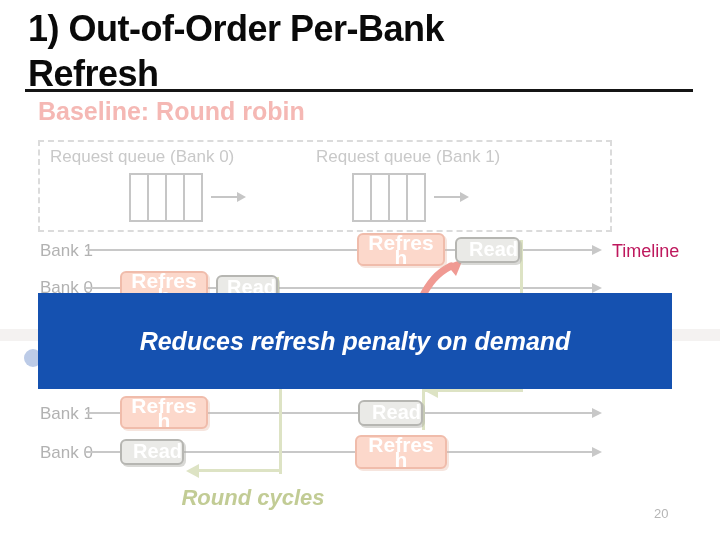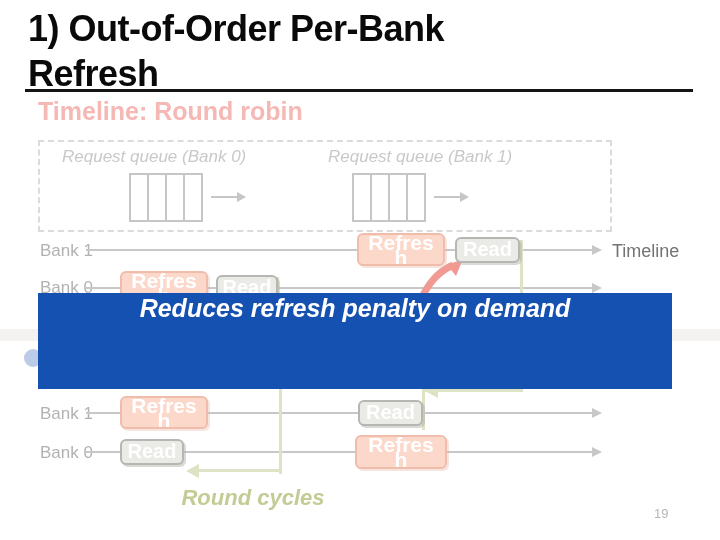--- a/index.html
+++ b/index.html
@@ -7,69 +7,69 @@
   body { font-family:"Liberation Sans", sans-serif; }
   .slide { position:relative; width:720px; height:540px; background:#fff; overflow:hidden; }
 
   
   .title-line { position:absolute; left:28px; color:#0a0a0a; font-size:36px; font-weight:bold; letter-spacing:-0.5px; white-space:nowrap; }
   .title-underline { position:absolute; left:25px; top:89px; width:668px; height:3px; background:#151515; }
   .subtitle { position:absolute; left:38px; top:97px; font-size:25px; font-weight:bold; color:var(--subtitle-color); white-space:nowrap; }
 
   
   .queue-panel { position:absolute; left:38px; top:140px; width:574px; height:92px; border:2px dashed #dbdbdb; background:transparent; }
-  .queue-label { position:absolute; top:5px; font-size:17px; font-style:italic; color:#c9c9c9; white-space:nowrap;margin-left:12px; }
+  .queue-label { position:absolute; top:5px; font-size:17px; color:#c9c9c9; white-space:nowrap; }
   .queue-cells { position:absolute; top:31px; display:flex; }
   .queue-cell { width:20px; height:49px; border:2px solid #c6c6c6; background:#fff; margin-left:-2px; }
   .queue-cell:first-child { margin-left:0; }
   .qarrow-line { position:absolute; top:54px; height:2px; width:26px; background:#c6c6c6; }
   .qarrow-head { position:absolute; top:50px; width:0; height:0; border-left:9px solid #c6c6c6; border-top:5px solid transparent; border-bottom:5px solid transparent; }
 
   
   .bank-label { position:absolute; font-size:17px; color:#b2b2b2; white-space:nowrap; }
   .tl-line { position:absolute; left:86px; width:506px; height:2px; background:#c8c8c8; }
   .tl-arrow { position:absolute; left:592px; width:0; height:0; border-left:10px solid #c8c8c8; border-top:5px solid transparent; border-bottom:5px solid transparent; }
-  .timeline-label { position:absolute; left:612px; font-size:18px; color:#737373; white-space:nowrap; }
+  .timeline-label { position:absolute; left:612px; font-size:18px; color:#be185d; white-space:nowrap; }
 
   
   .blk { position:absolute; border-radius:6px; color:#fff; font-weight:bold; text-align:center; overflow:hidden; z-index:2; }
   .blk-refresh { background:var(--refresh-fill); border:2px solid var(--refresh-border); font-size:21px; line-height:15px; word-break:break-all; padding:0 7px; box-shadow:2px 2px 0 rgba(230,180,160,0.35); }
-  .blk-read { background:var(--read-fill); border:2px solid var(--read-border); font-size:20px; line-height:21px; box-shadow:2px 2px 0 rgba(170,170,165,0.45); }
+  .blk-read { background:var(--read-fill); border:2px solid var(--read-border); font-size:20px; line-height:21px; box-shadow:2px 2px 0 rgba(170,170,165,0.45);text-align:right; }
 
   
   .gv { position:absolute; width:3px; background:var(--accent-green); z-index:1; }
   .gh { position:absolute; height:3px; background:var(--accent-green); z-index:1; }
   .garrow-left { position:absolute; width:0; height:0; border-right:13px solid var(--accent-green); border-top:7px solid transparent; border-bottom:7px solid transparent; z-index:1; }
   .saved-cycles { position:absolute; left:168px; top:485px; width:170px; text-align:center; font-size:22px; font-weight:bold; font-style:italic; color:var(--saved-color); white-space:nowrap; }
 
   
   .red-arrow { position:absolute; left:415px; top:257px; z-index:1; color:var(--accent-red); }
 
   
   .bg-stripe { position:absolute; left:0; top:329px; width:720px; height:12px; background:#f4f2f1; z-index:0; }
   .bg-dot { position:absolute; left:24px; top:349px; width:18px; height:18px; border-radius:50%; background:#bccbe7; z-index:0; }
 
   
-  .callout { position:absolute; left:38px; top:293px; width:634px; height:96px; background:var(--callout-bg); z-index:5; display:flex; flex-direction:column; }
+  .callout { position:absolute; left:38px; top:293px; width:634px; height:96px; background:var(--callout-bg); z-index:5; display:flex; flex-direction:column; justify-content:center; }
   .callout div { color:#ffffff; font-size:25px; font-weight:bold; font-style:italic; text-align:center; line-height:31px; white-space:nowrap; }
 
   .page-number { position:absolute; left:654px; top:506px; font-size:13px; color:#b5b5b5; }
 </style>
 </head>
 <body>
 
 <div class="slide">
 
   <div class="bg-stripe"></div>
   <div class="bg-dot"></div>
 
   <div class="title-line" style="top:8px;">1) Out-of-Order Per-Bank</div>
   <div class="title-line" style="top:53px;">Refresh</div>
   <div class="title-underline"></div>
-  <div class="subtitle">Timeline: Round robin</div>
+  <div class="subtitle">Baseline: Round robin</div>
 
   <div class="queue-panel">
     <div class="queue-label" style="left:10px;">Request queue (Bank 0)</div>
     <div class="queue-label" style="left:276px;">Request queue (Bank 1)</div>
     <div class="queue-cells" style="left:89px;">
       <div class="queue-cell"></div>
       <div class="queue-cell"></div>
       <div class="queue-cell"></div>
       <div class="queue-cell"></div>
     </div>
@@ -126,15 +126,15 @@
   <div class="tl-arrow" style="top:447px;"></div>
   <div class="blk blk-read" style="left:120px; top:439px; width:64px; height:26px;">Read</div>
   <div class="blk blk-refresh" style="left:355px; top:435px; width:92px; height:34px;">Refresh</div>
 
   <div class="gv" style="left:279px; top:389px; height:85px;"></div>
   <div class="gh" style="left:191px; top:469px; width:91px;"></div>
   <div class="garrow-left" style="left:186px; top:464px;"></div>
 
   <div class="saved-cycles">Round cycles</div>
 
-  <div class="page-number">19</div>
+  <div class="page-number">20</div>
 
 </div>
 
 </body></html>

